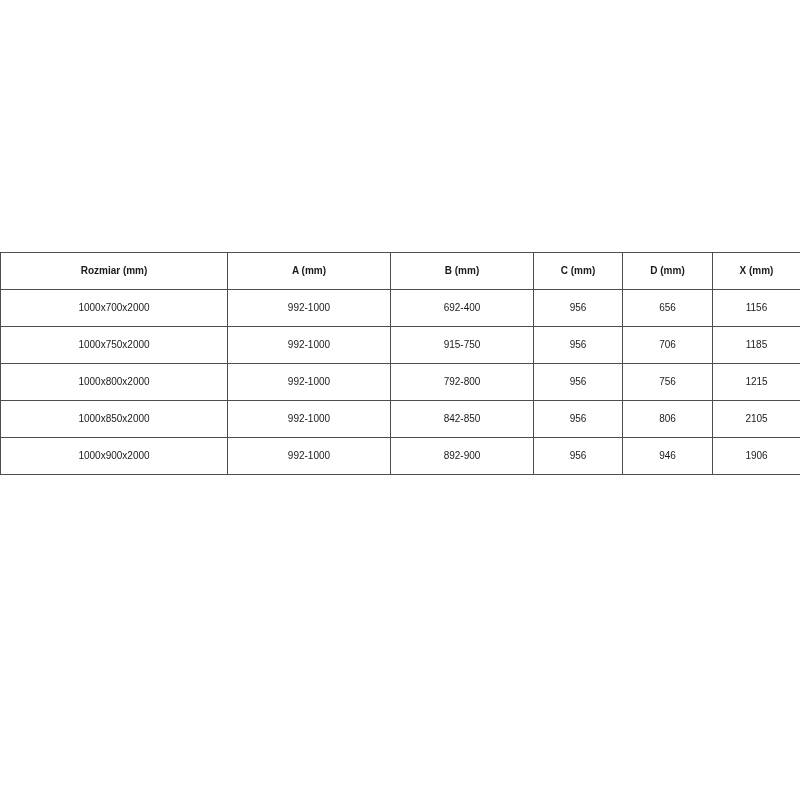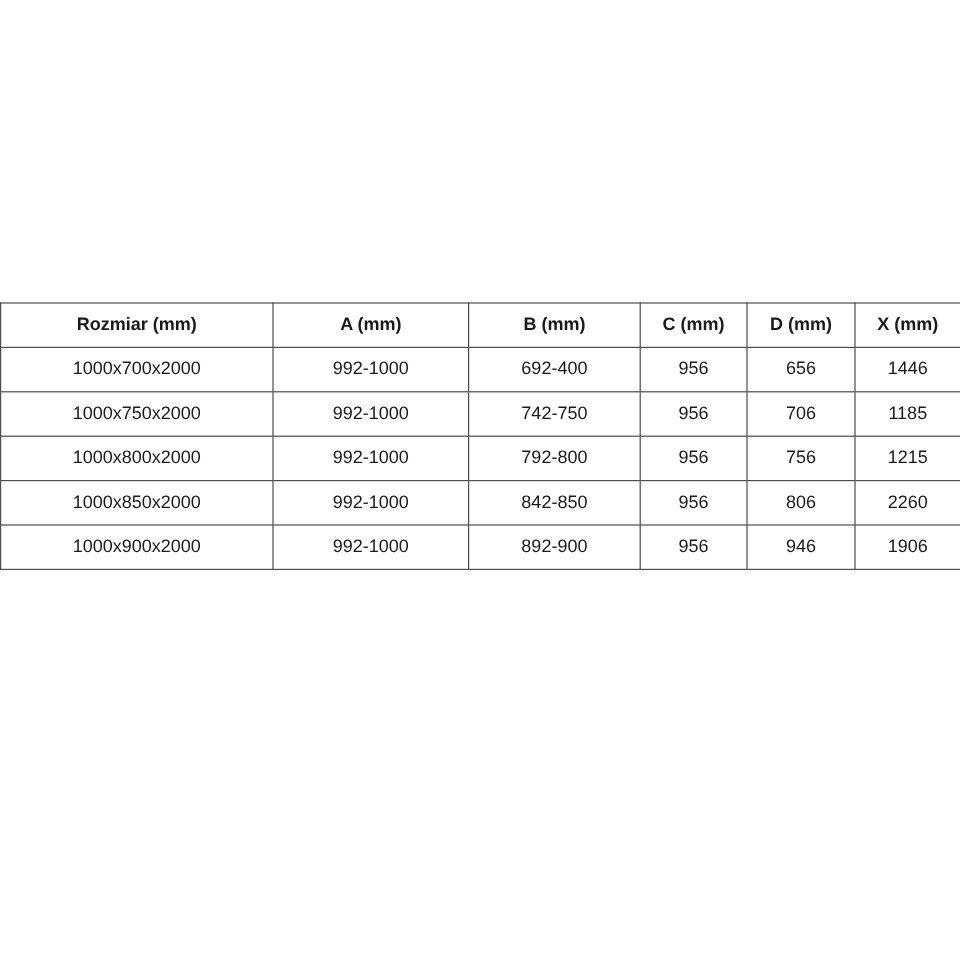--- a/index.html
+++ b/index.html
@@ -26,21 +26,21 @@
     table-layout: fixed;
     background: #ffffff;
   }
   table.spec-table th,
   table.spec-table td {
     border: 1px solid #4d4d4d;
     height: 36px;
     padding: 0 4px;
     text-align: center;
     vertical-align: middle;
-    font-size: 15px;
+    font-size: 10px;
     line-height: 36px;
     white-space: nowrap;
     overflow: hidden;
     color: #1a1a1a;
   }
   table.spec-table th {
     font-weight: bold;
   }
   
   col.c-rozmiar { width: 227px; }
@@ -73,45 +73,45 @@
         <th>X (mm)</th>
       </tr>
     </thead>
     <tbody>
         <tr>
           <td>1000x700x2000</td>
           <td>992-1000</td>
           <td>692-400</td>
           <td>956</td>
           <td>656</td>
-          <td>1446</td>
+          <td>1156</td>
         </tr>
         <tr>
           <td>1000x750x2000</td>
           <td>992-1000</td>
-          <td>742-750</td>
+          <td>915-750</td>
           <td>956</td>
           <td>706</td>
           <td>1185</td>
         </tr>
         <tr>
           <td>1000x800x2000</td>
           <td>992-1000</td>
           <td>792-800</td>
           <td>956</td>
           <td>756</td>
           <td>1215</td>
         </tr>
         <tr>
           <td>1000x850x2000</td>
           <td>992-1000</td>
           <td>842-850</td>
           <td>956</td>
           <td>806</td>
-          <td>2260</td>
+          <td>2105</td>
         </tr>
         <tr>
           <td>1000x900x2000</td>
           <td>992-1000</td>
           <td>892-900</td>
           <td>956</td>
           <td>946</td>
           <td>1906</td>
         </tr>
       </tbody>

